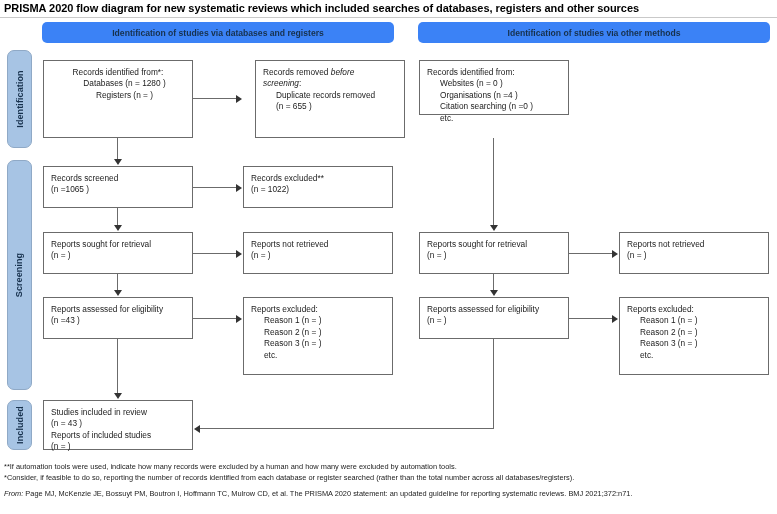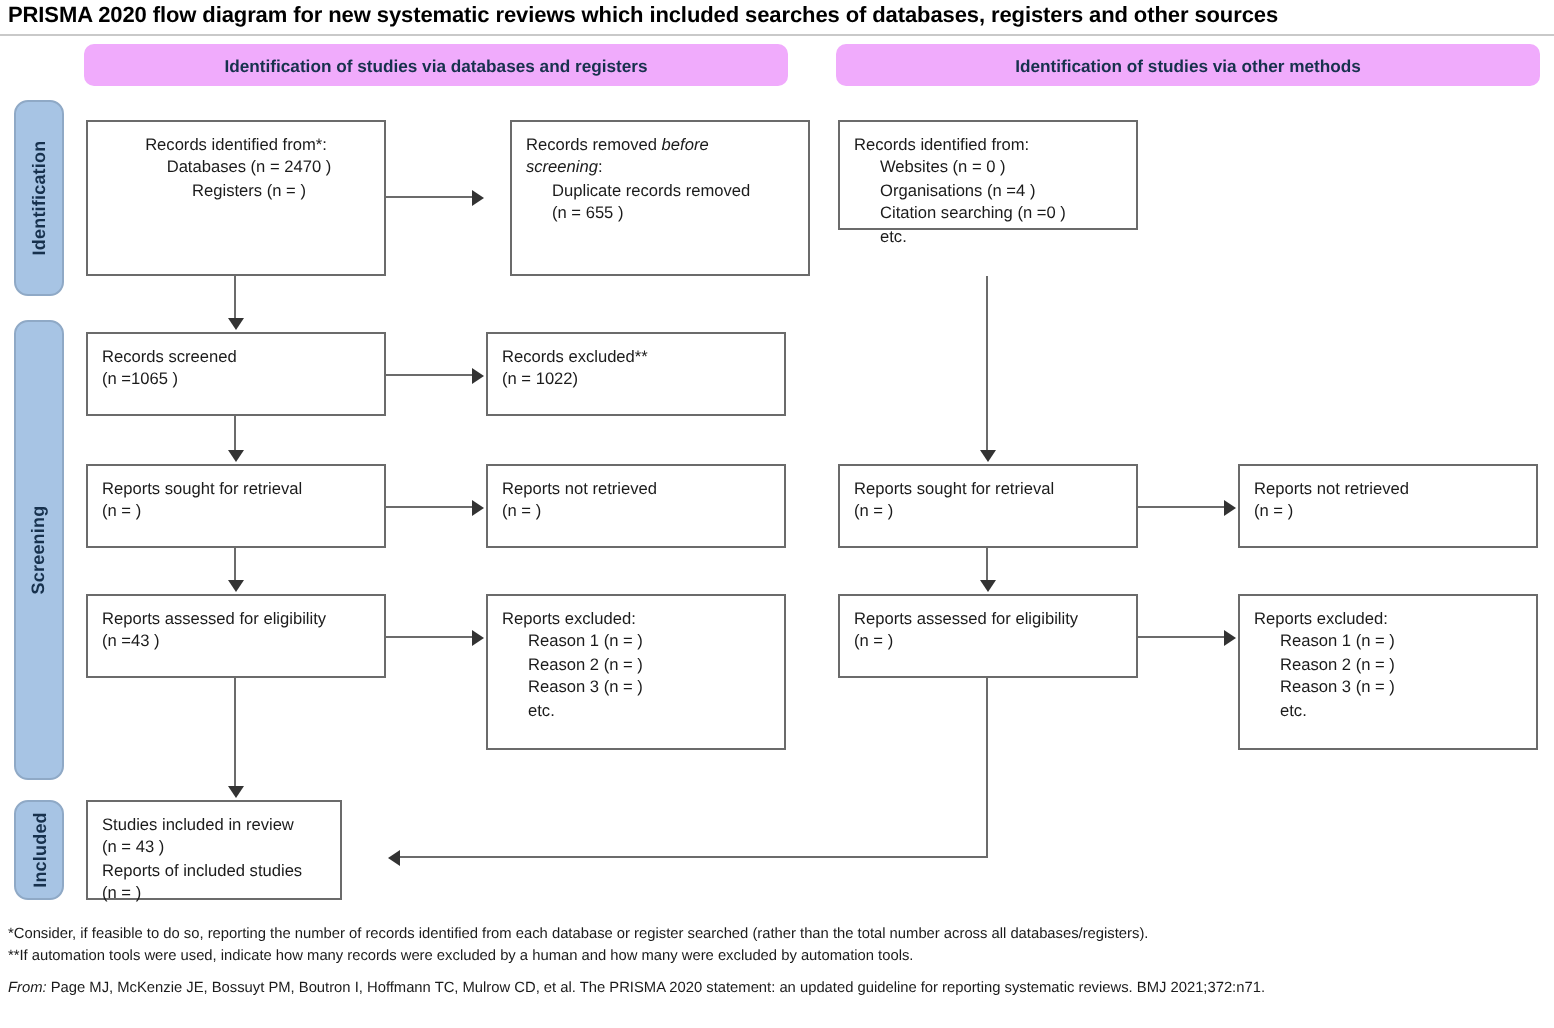--- a/index.html
+++ b/index.html
@@ -59,21 +59,21 @@
   }
   #stage-identification { left: 7px;  top: 50px;  width: 25px; height: 98px; }
   #stage-screening      { left: 7px;  top: 160px; width: 25px; height: 230px; }
   #stage-included       { left: 7px;  top: 400px; width: 25px; height: 50px; }
 
   
   .col-header {
     position: absolute;
     top: 22px;
     height: 21px;
-    background: #f0abfc;
+    background: #3b82f6;
     border-radius: 5px;
     box-sizing: border-box;
     display: flex;
     align-items: center;
     justify-content: center;
     font-size: 8.6px;
     font-weight: bold;
     color: #17314d;
     white-space: nowrap;
   }
@@ -97,21 +97,21 @@
 
   
   #box-identified-db   { left: 43px;  top: 60px;  width: 150px; height: 78px; text-align: center; }
   #box-removed-before  { left: 255px; top: 60px;  width: 150px; height: 78px; }
   #box-screened        { left: 43px;  top: 166px; width: 150px; height: 42px; }
   #box-excluded        { left: 243px; top: 166px; width: 150px; height: 42px; }
   #box-sought-a        { left: 43px;  top: 232px; width: 150px; height: 42px; }
   #box-notretrieved-a  { left: 243px; top: 232px; width: 150px; height: 42px; }
   #box-assessed-a      { left: 43px;  top: 297px; width: 150px; height: 42px; }
   #box-repexcluded-a   { left: 243px; top: 297px; width: 150px; height: 78px; }
-  #box-included        { left: 43px;  top: 400px; width: 128px; height: 50px; }
+  #box-included        { left: 43px;  top: 400px; width: 150px; height: 50px; }
 
   #box-identified-other{ left: 419px; top: 60px;  width: 150px; height: 55px; }
   #box-sought-b        { left: 419px; top: 232px; width: 150px; height: 42px; }
   #box-notretrieved-b  { left: 619px; top: 232px; width: 150px; height: 42px; }
   #box-assessed-b      { left: 419px; top: 297px; width: 150px; height: 42px; }
   #box-repexcluded-b   { left: 619px; top: 297px; width: 150px; height: 78px; }
 
   
   .conn {
     position: absolute;
@@ -166,21 +166,21 @@
 </div>
 <div class="stage-bar" id="stage-included">
   <span>Included</span>
 </div>
 
 <div class="col-header" id="header-databases">Identification of studies via databases and registers</div>
 <div class="col-header" id="header-other">Identification of studies via other methods</div>
 
 <div class="pbox" id="box-identified-db">
   <div class="ln">Records identified from*:</div>
-  <div class="ln ind">Databases (n = 2470 )</div>
+  <div class="ln ind">Databases (n = 1280 )</div>
   <div class="ln ind">Registers (n = )</div>
 </div>
 
 <div class="pbox" id="box-removed-before">
   <div class="ln"><span>Records removed </span><em>before</em></div>
   <div class="ln"><em>screening</em><span>:</span></div>
   <div class="ln ind">Duplicate records removed</div>
   <div class="ln ind">(n = 655 )</div>
 </div>
 
@@ -289,19 +289,19 @@
 <div class="arrow down" style="left:489.5px; top:290px;"></div>
 
 <div class="conn h" style="left:569px; top:318px; width:44px;"></div>
 <div class="arrow right" style="left:612px; top:314.5px;"></div>
 
 <div class="conn v" style="left:493px; top:339px; height:90px;"></div>
 <div class="conn h" style="left:200px; top:428px; width:294px;"></div>
 <div class="arrow left" style="left:194px; top:424.5px;"></div>
 
 <div class="footnotes" id="footnote-block">
+  <div class="fn-line">**If automation tools were used, indicate how many records were excluded by a human and how many were excluded by automation tools.</div>
   <div class="fn-line">*Consider, if feasible to do so, reporting the number of records identified from each database or register searched (rather than the total number across all databases/registers).</div>
-  <div class="fn-line">**If automation tools were used, indicate how many records were excluded by a human and how many were excluded by automation tools.</div>
 </div>
 
 <div class="footnotes" id="citation-block">
   <div class="fn-line"><em>From:</em><span>  Page MJ, McKenzie JE, Bossuyt PM, Boutron I, Hoffmann TC, Mulrow CD, et al. The PRISMA 2020 statement: an updated guideline for reporting systematic reviews. BMJ 2021;372:n71.</span></div>
 </div>
 
 </body></html>

